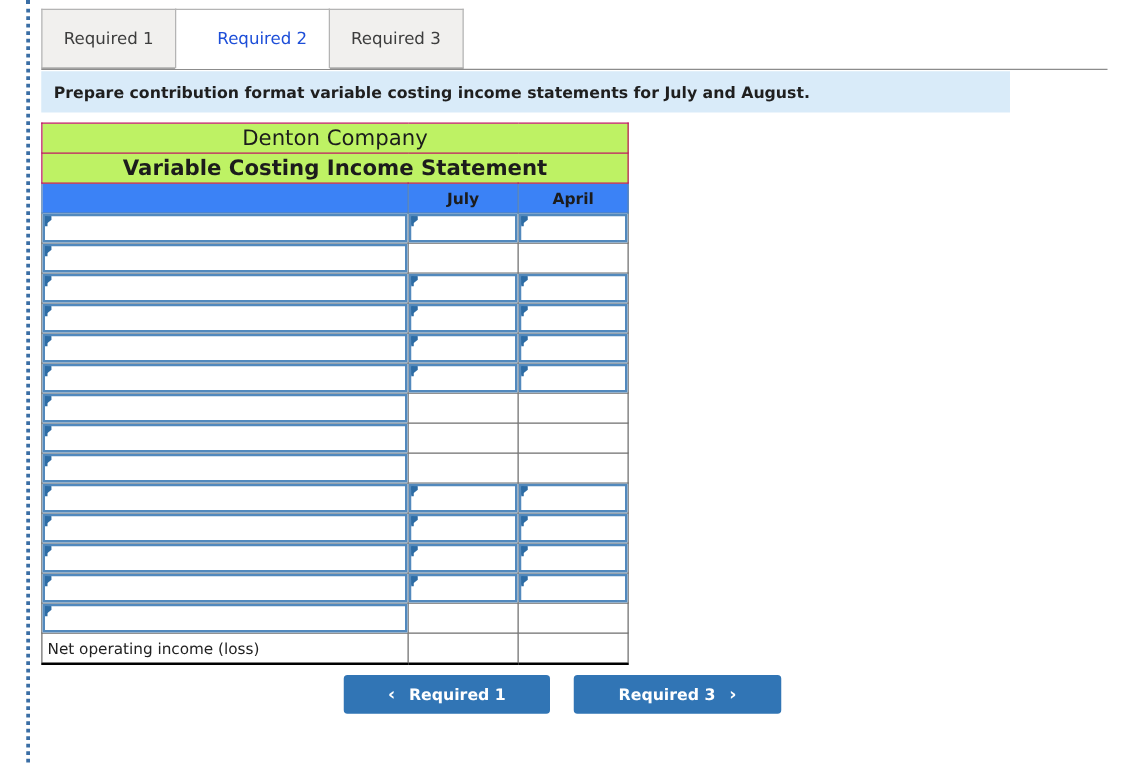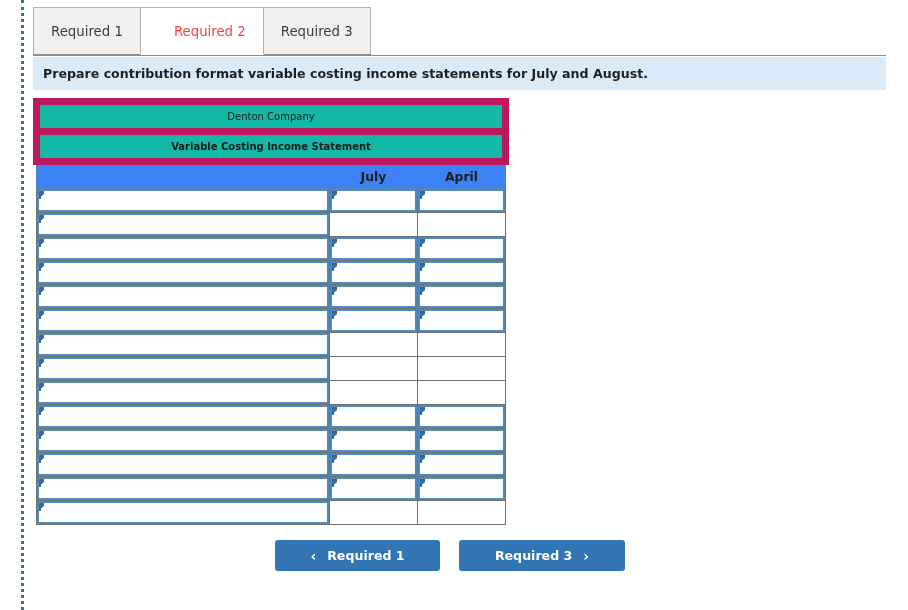--- a/index.html
+++ b/index.html
@@ -51,31 +51,31 @@
     padding: 0 17px;
     font-size: 13.3px;
     color: #3d3d3d;
     margin-right: -1px;
     position: relative;
     white-space: nowrap;
   }
   .tab.is-active {
     background: #ffffff;
     border-bottom: 1px solid #ffffff;
-    color: #ef4444;
+    color: #1d4ed8;
     z-index: 3;
     padding-left: 33px;
   }
 
   
   .instruction-banner {
     position: absolute;
     left: 33px;
     top: 57px;
-    width: 853px;
+    width: 775px;
     height: 33px;
     background: #d9ebf9;
     box-sizing: border-box;
     display: flex;
     align-items: center;
     padding-left: 10px;
     font-size: 12.6px;
     color: #1f1f1f;
     font-weight: bold;
   }
@@ -92,26 +92,26 @@
   .worksheet td {
     padding: 0;
     margin: 0;
     vertical-align: middle;
   }
   col.c-label { width: 293px; }
   col.c-num   { width: 88px; }
 
   
   .hdr-cell {
-    background: #14b8a6;
-    border: 7px solid #be185d;
+    background: #bef264;
+    border: 1px solid #be185d;
     height: 23px;
     text-align: center;
     color: #1c1c1c;
-    font-size: 10px;
+    font-size: 17px;
   }
   .hdr-cell.bold { font-weight: bold; }
   .hdr-col {
     background: #3b82f6;
     border: 1px solid #5b83ad;
     height: 23px;
     text-align: center;
     font-weight: bold;
     color: #1c1c1c;
     font-size: 12.4px;
@@ -366,20 +366,25 @@
           <div class="cell-input"></div>
         </td>
       </tr>
       <tr>
         <td class="input-host">
           <div class="cell-input"><span></span></div>
         </td>
         <td class="plain-cell"></td>
         <td class="plain-cell"></td>
       </tr>
+      <tr>
+        <td class="plain-cell label thick-bottom">Net operating income (loss)</td>
+        <td class="plain-cell thick-bottom"></td>
+        <td class="plain-cell thick-bottom"></td>
+      </tr>
     </tbody>
 </table>
 
 <div class="nav-row">
   <button class="nav-btn prev">
     <span class="chev">‹</span>
     <span>Required 1</span>
   </button>
   <button class="nav-btn next">
     <span>Required 3</span>

